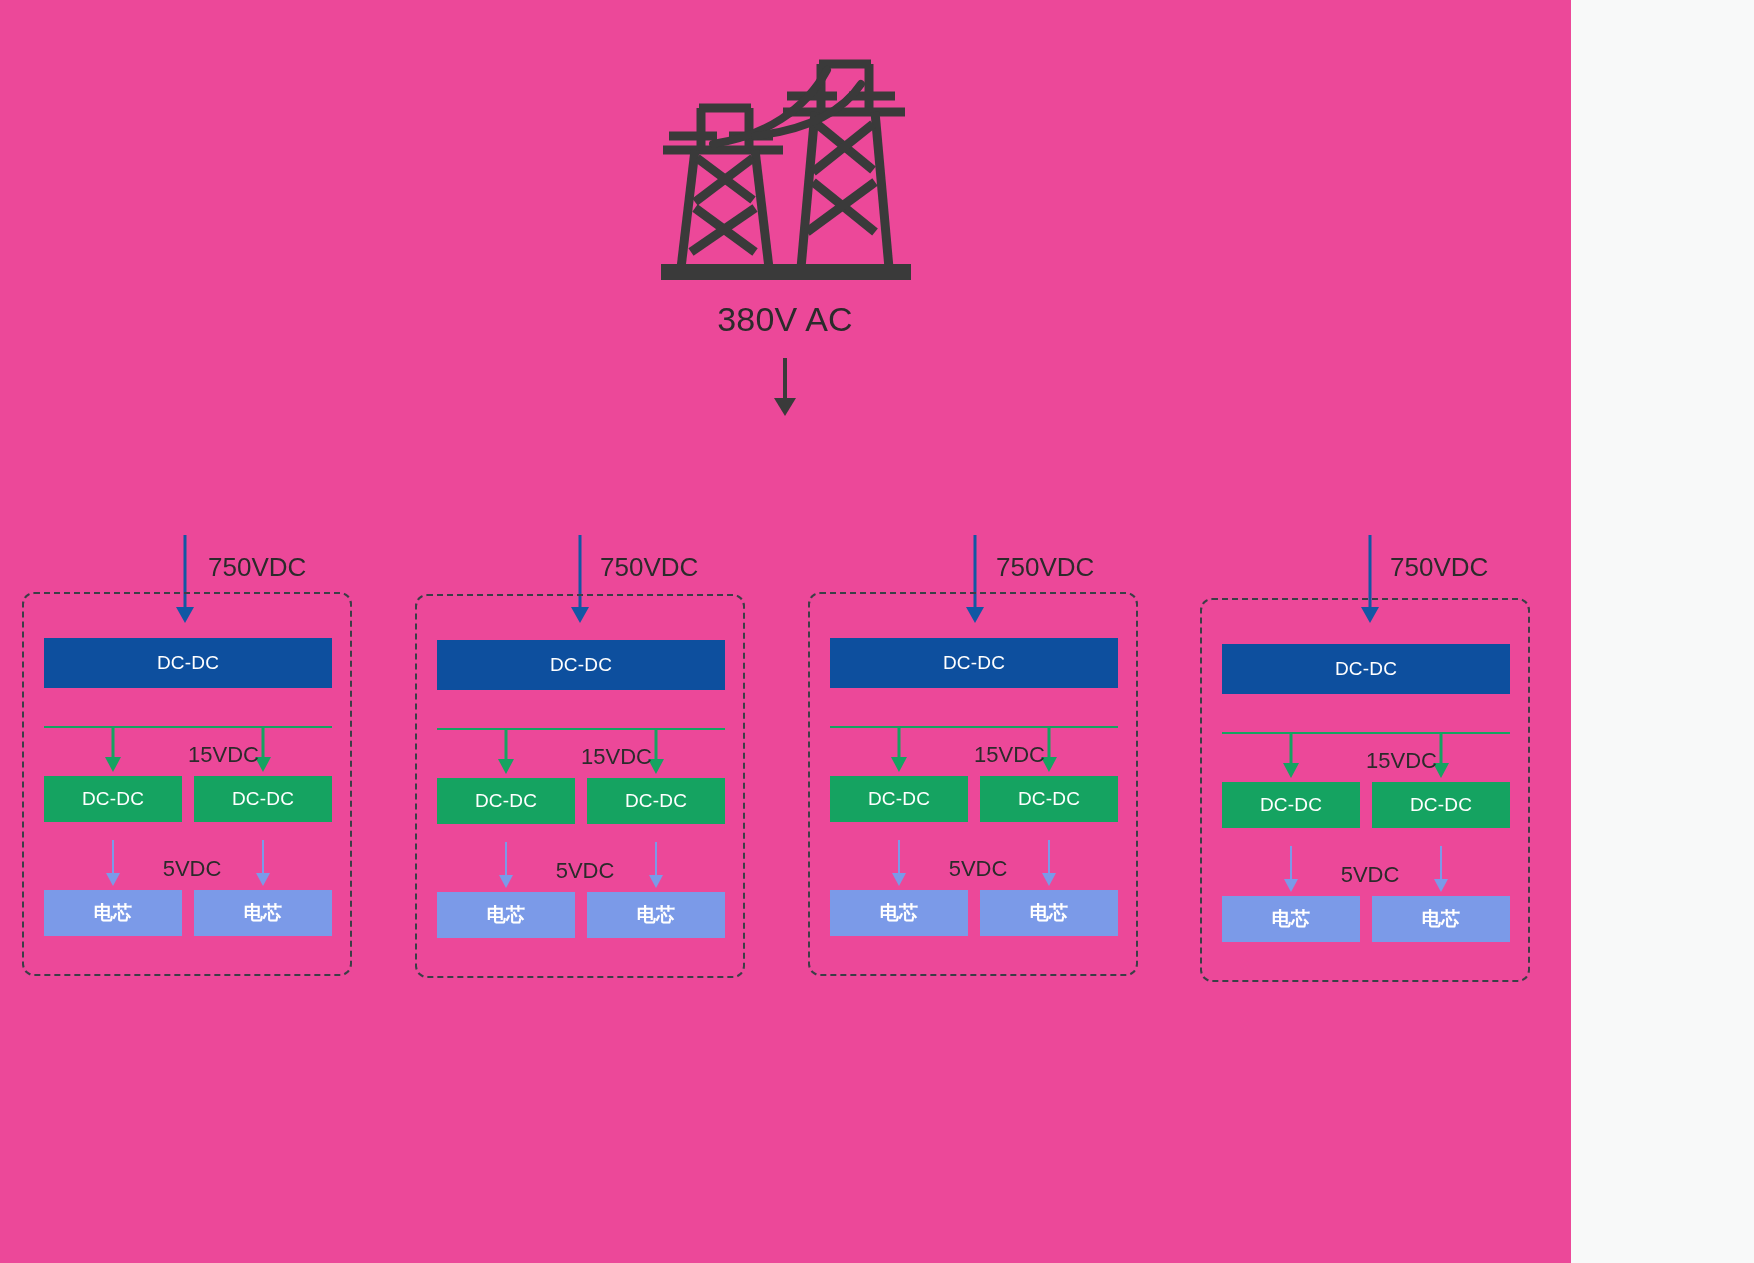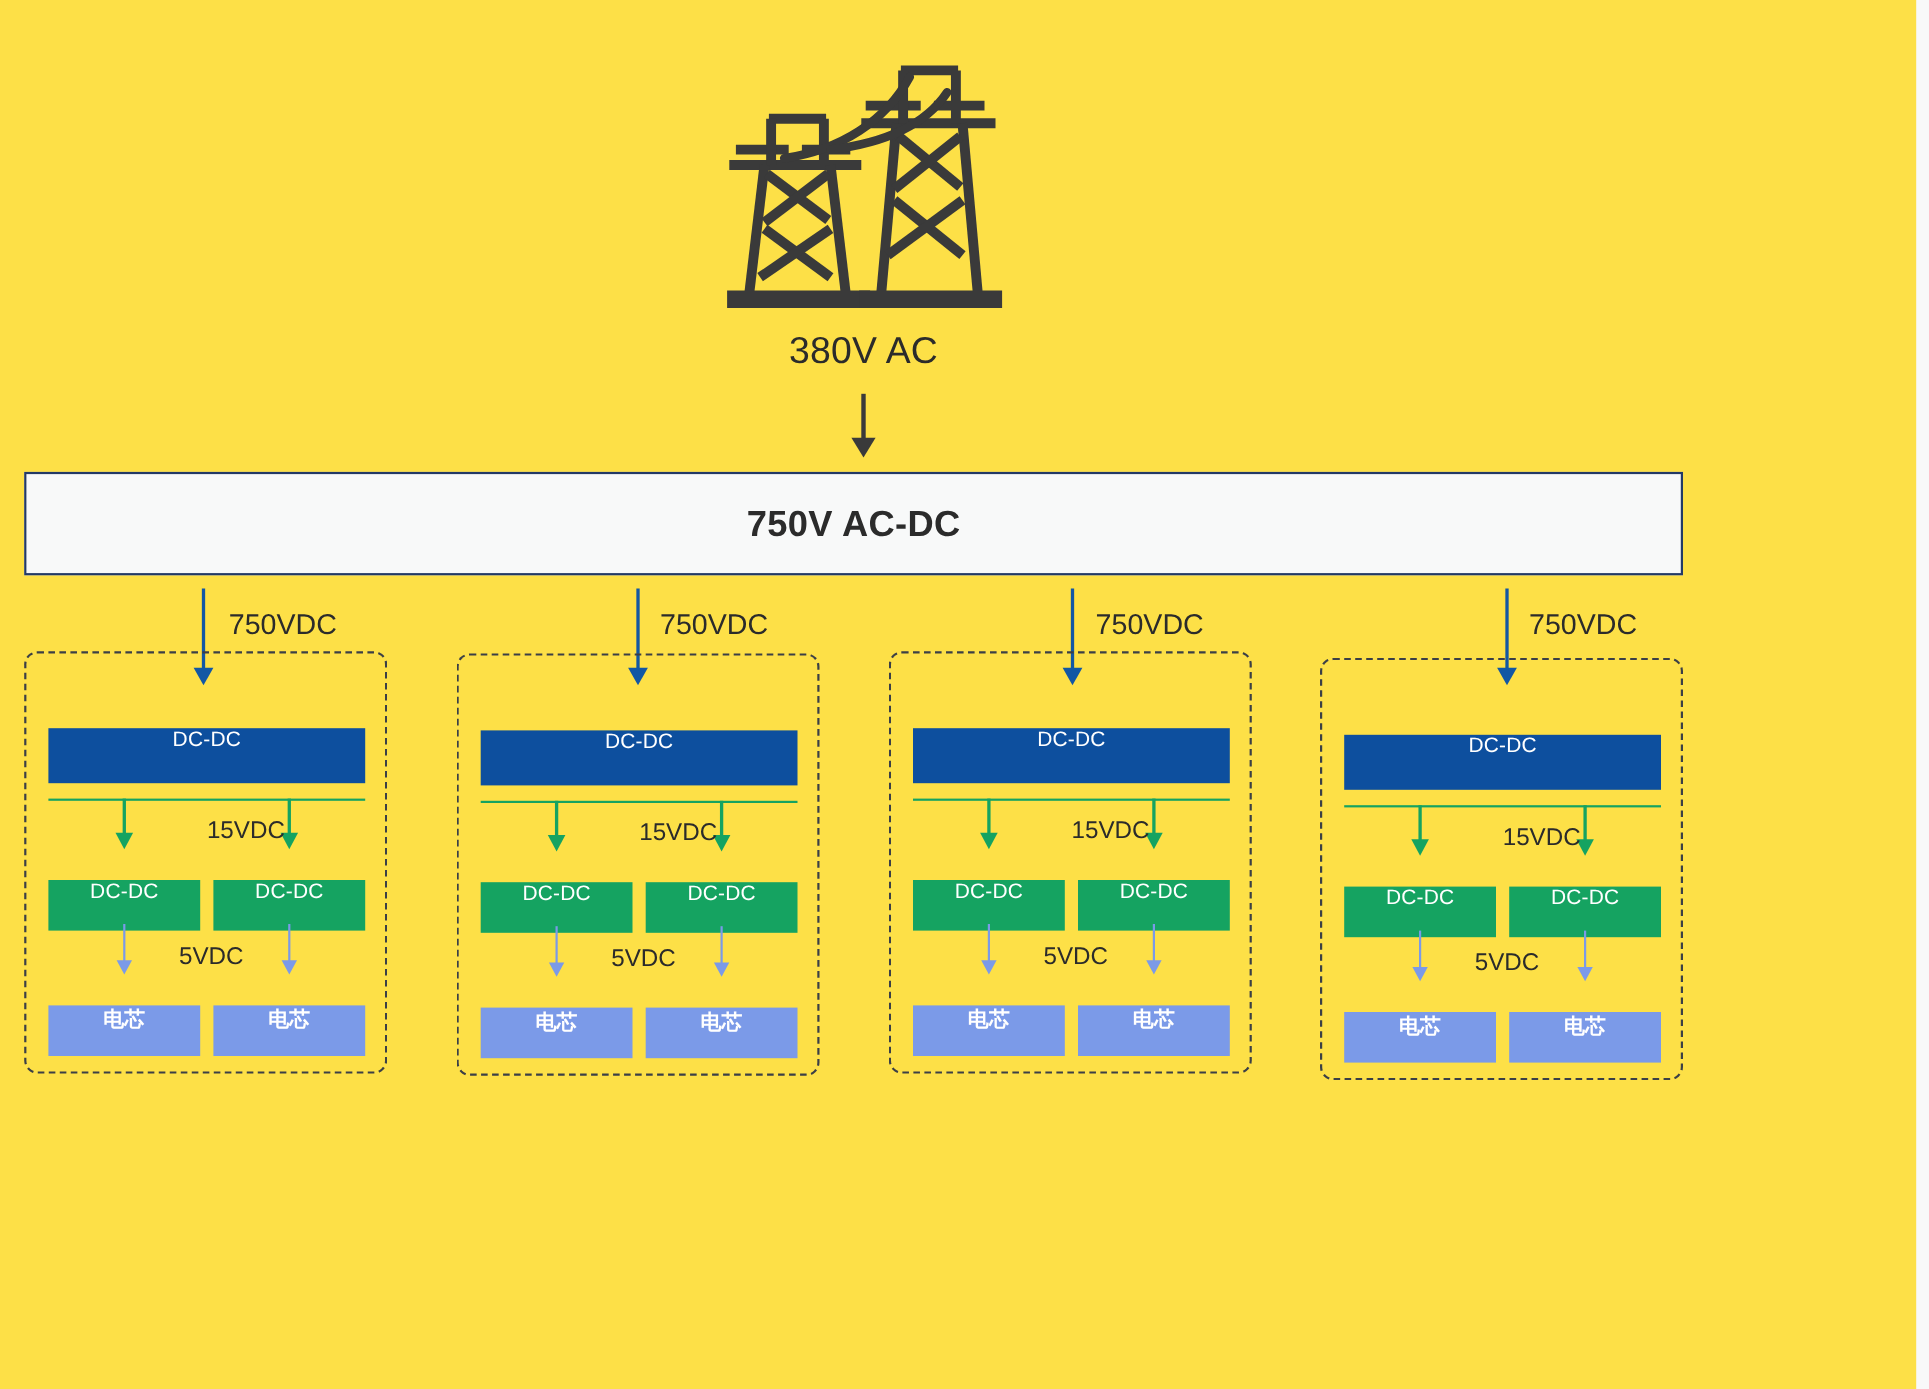--- a/index.html
+++ b/index.html
@@ -7,23 +7,23 @@
     padding: 0;
     background: #f8f9f9;
   }
   body {
     font-family: "Liberation Sans", sans-serif;
     color: #3a3a3a;
     -webkit-font-smoothing: antialiased;
   }
   #canvas {
     position: relative;
-    width: 1742px;
+    width: 1571px;
     height: 1263px;
-    background: #fde047;
+    background: #ec4899;
     overflow: hidden;
   }
 
   
   #tower-wrap {
     position: absolute;
     left: 655px;
     top: 40px;
     width: 260px;
     height: 250px;
@@ -118,26 +118,25 @@
     border: 2px dashed #3b3f46;
     border-radius: 12px;
     box-sizing: border-box;
   }
 
   
   .bx {
     position: absolute;
     box-sizing: border-box;
     display: flex;
-    align-items: flex-start;
+    align-items: center;
     justify-content: center;
     color: #ffffff;
     font-size: 19px;
     letter-spacing: .2px;
-    margin-top: 24px;
   }
   .bx-dcdc-hi {
     left: 20px; top: 44px;
     width: 288px; height: 50px;
     background: #0d4f9e;
   }
   .bx-dcdc-mid {
     top: 182px;
     width: 138px; height: 46px;
     background: #15a361;
@@ -258,23 +257,20 @@
     </svg>
   </div>
 
   <div class="lbl" id="label-380">380V AC</div>
 
   <div class="arrow" id="arrow-ac">
     <div class="shaft"></div>
       <div class="head"></div>
   </div>
 
-  <div id="acdc-box">
-    <div class="title">750V AC-DC</div>
-  </div>
 
   <div class="feeder" style="left:172px; top:535px;">
     <div class="shaft"></div>
       <div class="head"></div>
   </div>
   <div class="feeder-label" style="left:208px; top:552px;">750VDC</div>
 
   <div class="feeder" style="left:567px; top:535px;">
     <div class="shaft"></div>
       <div class="head"></div>

